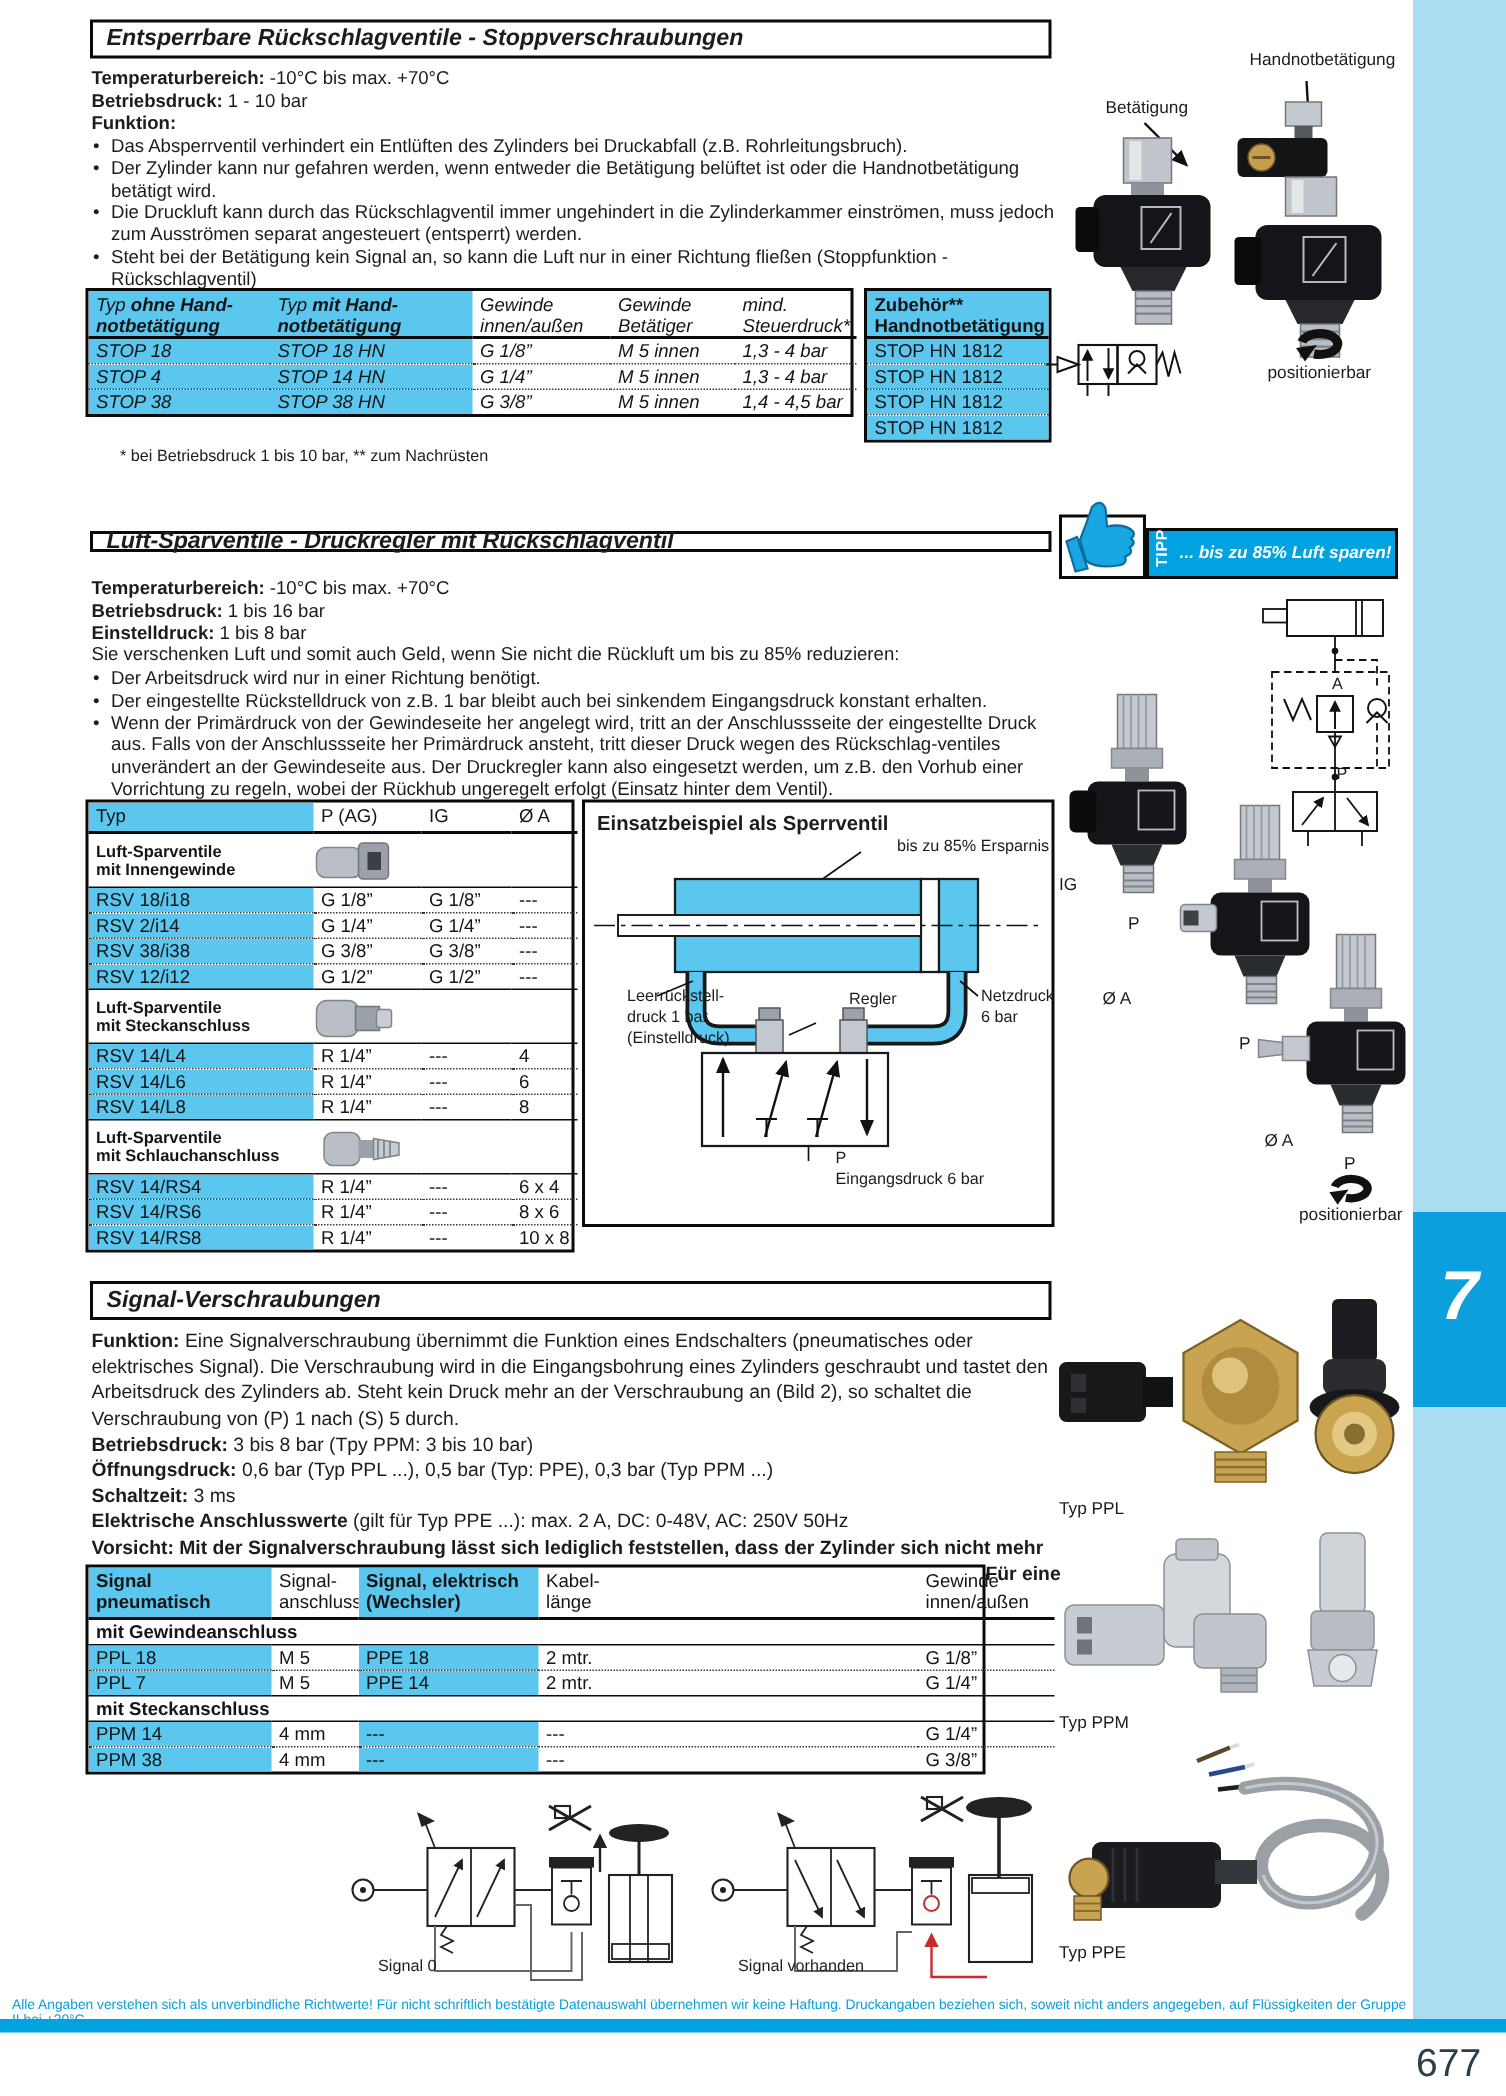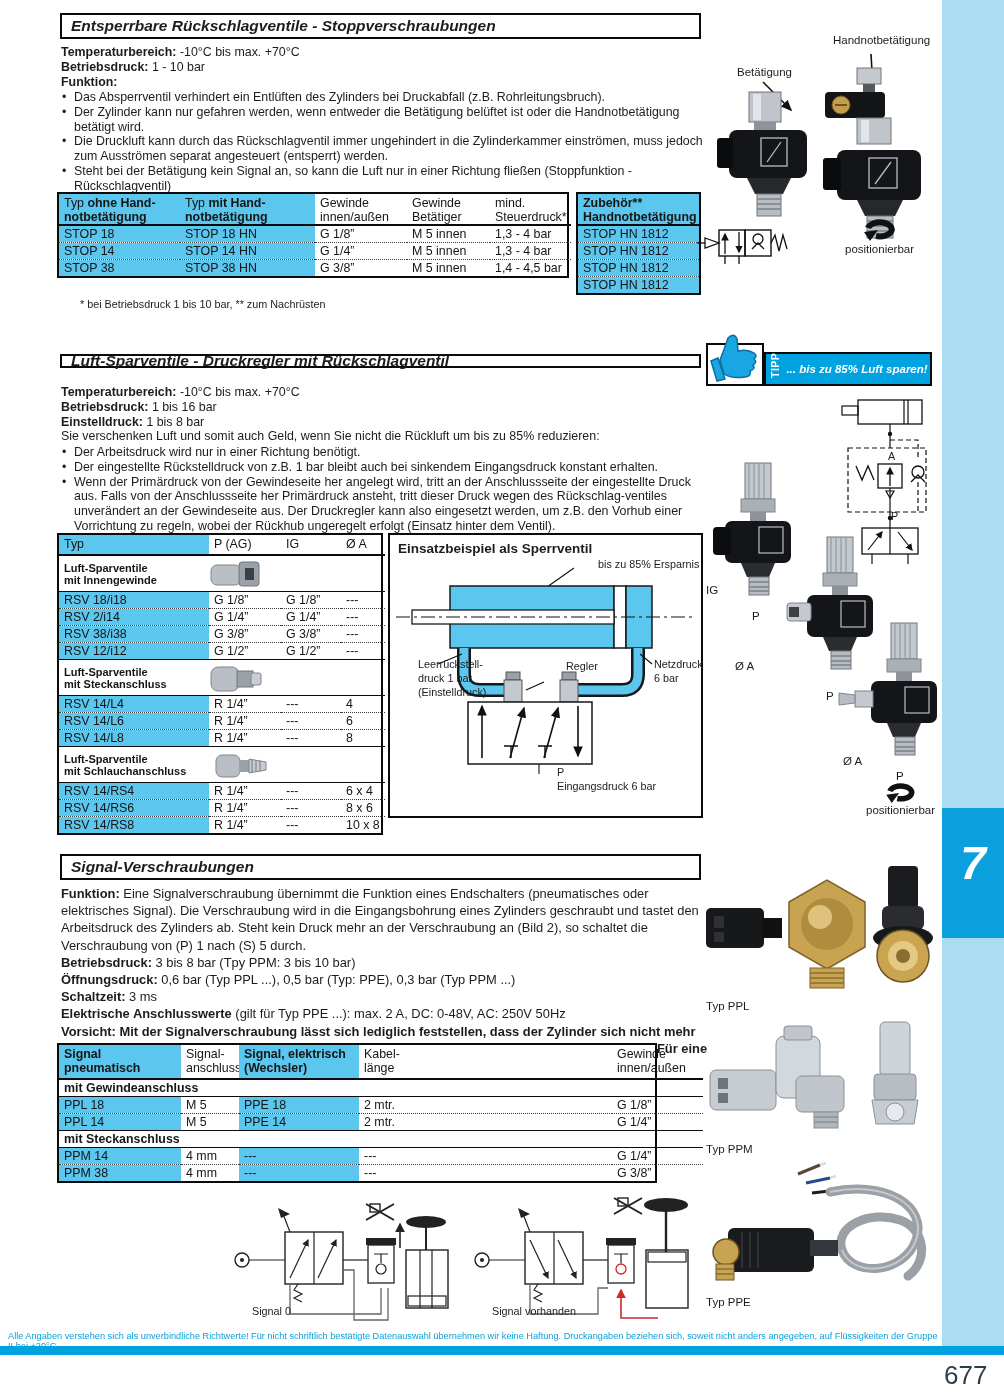--- a/index.html
+++ b/index.html
@@ -63,21 +63,21 @@
 
   <div class="abs txt" style="left:61px;top:90px;width:648px;">
     <div class="bullet"><span>Das Absperrventil verhindert ein Entlüften des Zylinders bei Druckabfall (z.B. Rohrleitungsbruch).</span></div>
     <div class="bullet"><span>Der Zylinder kann nur gefahren werden, wenn entweder die Betätigung belüftet ist oder die Handnotbetätigung betätigt wird.</span></div>
     <div class="bullet"><span>Die Druckluft kann durch das Rückschlagventil immer ungehindert in die Zylinderkammer einströmen, muss jedoch zum Ausströmen separat angesteuert  (entsperrt) werden.</span></div>
     <div class="bullet"><span>Steht bei der Betätigung kein Signal an, so kann die Luft nur in einer Richtung fließen (Stoppfunktion - Rückschlagventil)</span></div>
     <div class="bullet"><span>Steht bei der Betätigung ein Signal an, so ist Durchfluss in beiden Richtungen möglich</span></div>
   </div>
 
   <div class="abs tw" style="left:57px;top:192px;width:512px;">
-    <table class="t" style="width:100%;">
+    <table class="t" style="width:100%;font-style:italic;">
       <colgroup>
           <col style="width:121px">
           <col style="width:135px">
           <col style="width:92px">
           <col style="width:83px">
           <col style="width:81px">
         </colgroup>
       <tbody>
           <tr class="hdr">
         <td class="bg">
@@ -102,21 +102,21 @@
         </td>
       </tr>
       <tr>
         <td class="bg">STOP 18</td>
             <td class="bg">STOP 18 HN</td>
         <td>G 1/8”</td>
             <td>M 5 innen</td>
             <td>1,3 - 4 bar</td>
       </tr>
       <tr class="dot">
-        <td class="bg">STOP 14</td>
+        <td class="bg">STOP 4</td>
             <td class="bg">STOP 14 HN</td>
         <td>G 1/4”</td>
             <td>M 5 innen</td>
             <td>1,3 - 4 bar</td>
       </tr>
       <tr class="dot">
         <td class="bg">STOP 38</td>
             <td class="bg">STOP 38 HN</td>
         <td>G 3/8”</td>
             <td>M 5 innen</td>
@@ -541,21 +541,21 @@
             <td colspan="5">mit Gewindeanschluss</td>
           </tr>
       <tr>
         <td class="bg">PPL 18</td>
             <td>M 5</td>
         <td class="bg">PPE 18</td>
             <td>2 mtr.</td>
             <td>G 1/8”</td>
       </tr>
       <tr class="dot">
-        <td class="bg">PPL 14</td>
+        <td class="bg">PPL 7</td>
             <td>M 5</td>
         <td class="bg">PPE 14</td>
             <td>2 mtr.</td>
             <td>G 1/4”</td>
       </tr>
       <tr class="grp3">
             <td colspan="5">mit Steckanschluss</td>
           </tr>
       <tr class="dot">
         <td class="bg">PPM 14</td>

